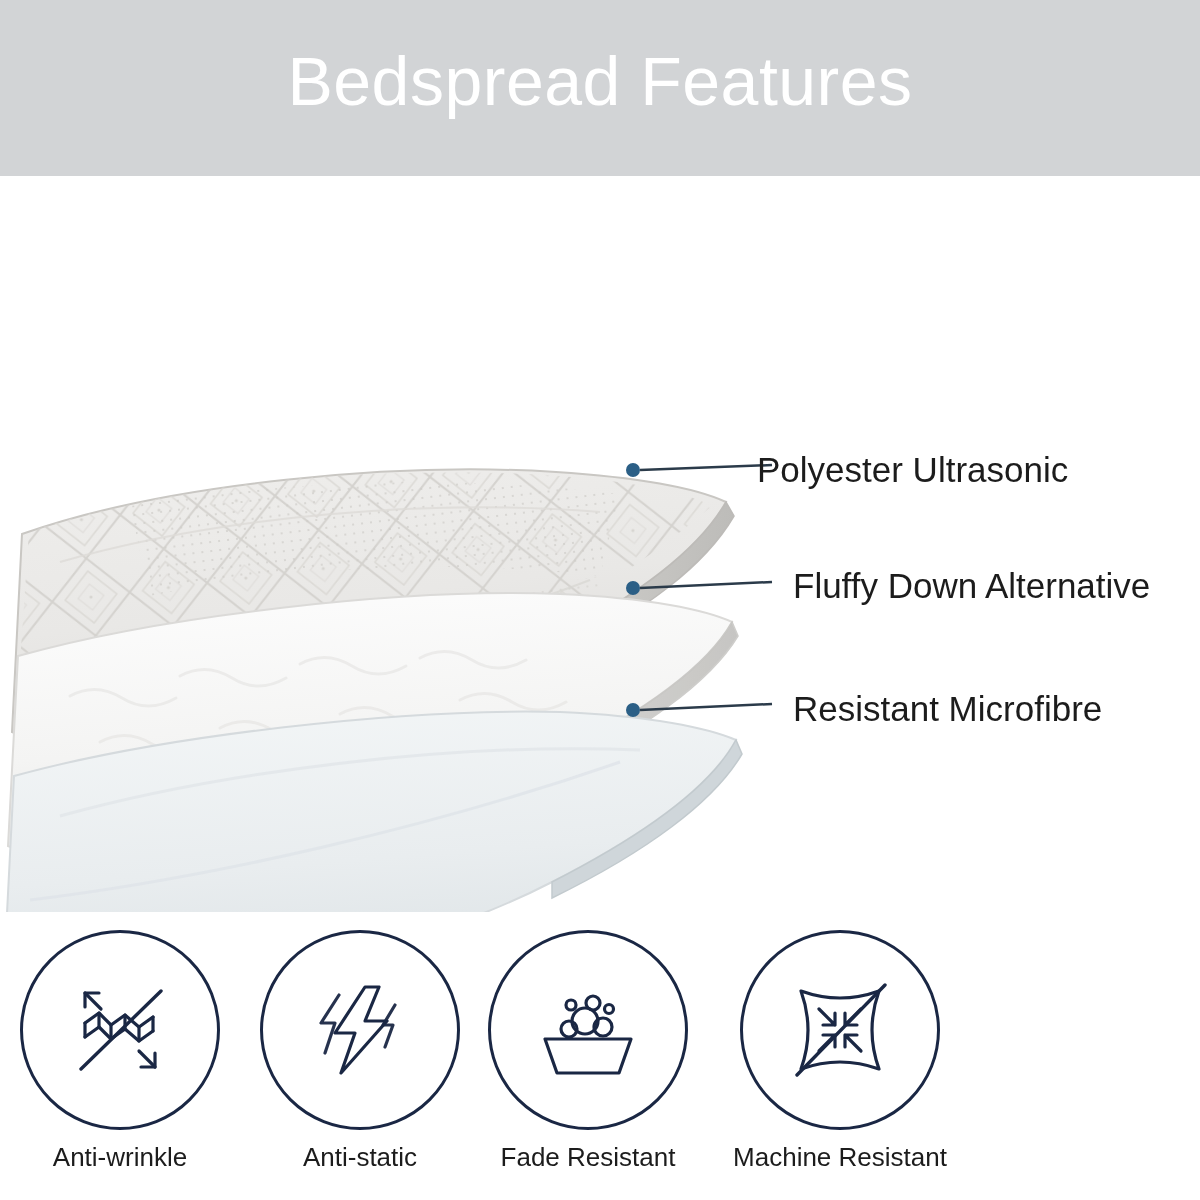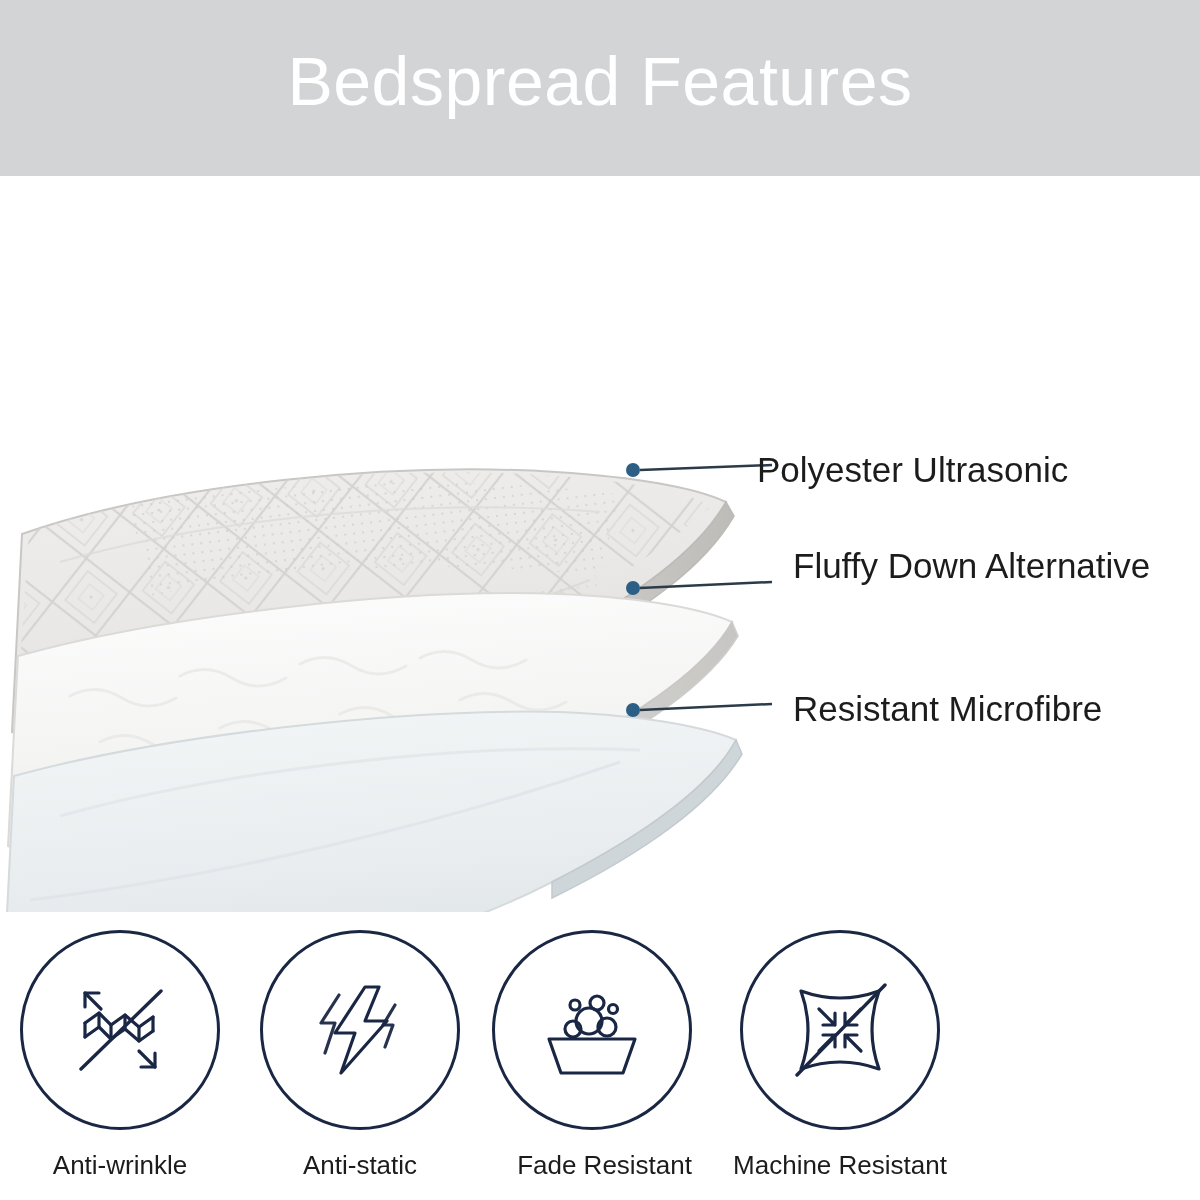--- a/index.html
+++ b/index.html
@@ -60,40 +60,39 @@
 
   
   .callout {
     position: absolute;
     font-size: 35px;
     color: #1c1c1c;
     white-space: nowrap;
     line-height: 1;
   }
   .callout-1 { left: 757px; top: 276px; }
-  .callout-2 { left: 793px; top: 372px; }
+  .callout-2 { left: 793px; top: 392px; }
   .callout-3 { left: 793px; top: 515px; }
 
   
   .features {
     position: absolute;
     left: 0;
     top: 930px;
     width: 1200px;
     height: 270px;
   }
   .feature {
     position: absolute;
     top: 0;
     width: 240px;
     height: 270px;
     display: flex;
     flex-direction: column;
     align-items: center;
-    gap: 8px;
   }
   .feature-circle {
     width: 200px;
     height: 200px;
     border: 3px solid #1a2744;
     border-radius: 50%;
     box-sizing: border-box;
     display: flex;
     align-items: center;
     justify-content: center;
@@ -273,21 +272,21 @@
           <g fill="none" stroke="#1a2744" stroke-width="3.2" stroke-linejoin="round" stroke-linecap="round">
             <path d="M70 22 L40 68 L60 68 L46 108 L92 56 L70 56 L84 22 Z"></path>
             <path d="M44 30 L26 58 L40 58 L30 88" opacity="0.95"></path>
             <path d="M100 40 L88 60 L98 60 L90 82" opacity="0.95"></path>
           </g>
         </svg>
       </div>
       <div class="feature-label">Anti-static</div>
     </div>
 
-    <div class="feature" style="left:452px;align-items:flex-end;">
+    <div class="feature" style="left:468px;">
       <div class="feature-circle">
         <svg width="130" height="130" viewBox="0 0 130 130">
           <g fill="none" stroke="#1a2744" stroke-width="3.2" stroke-linejoin="round" stroke-linecap="round">
 
             <path d="M22 74 L108 74 L96 108 L34 108 Z"></path>
 
             <circle cx="62" cy="56" r="13"></circle>
             <circle cx="80" cy="62" r="9"></circle>
             <circle cx="46" cy="64" r="8"></circle>
             <circle cx="70" cy="38" r="7"></circle>

